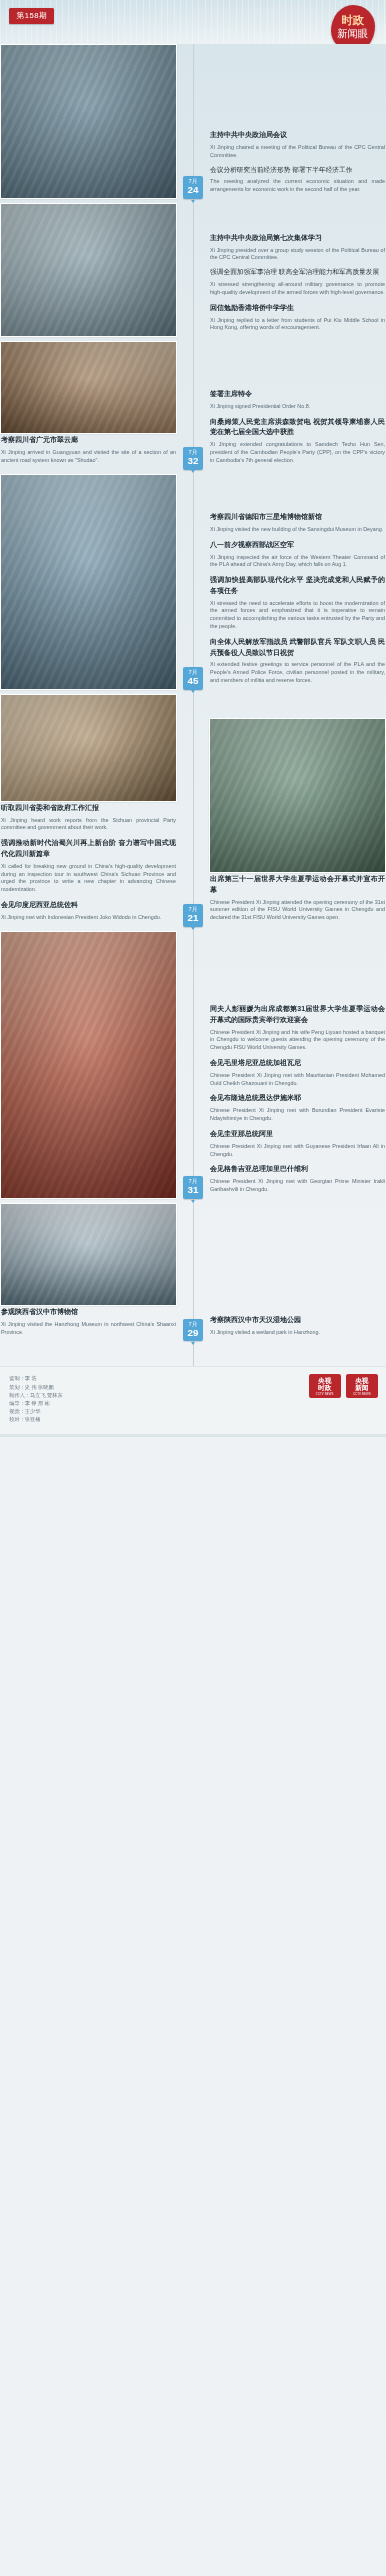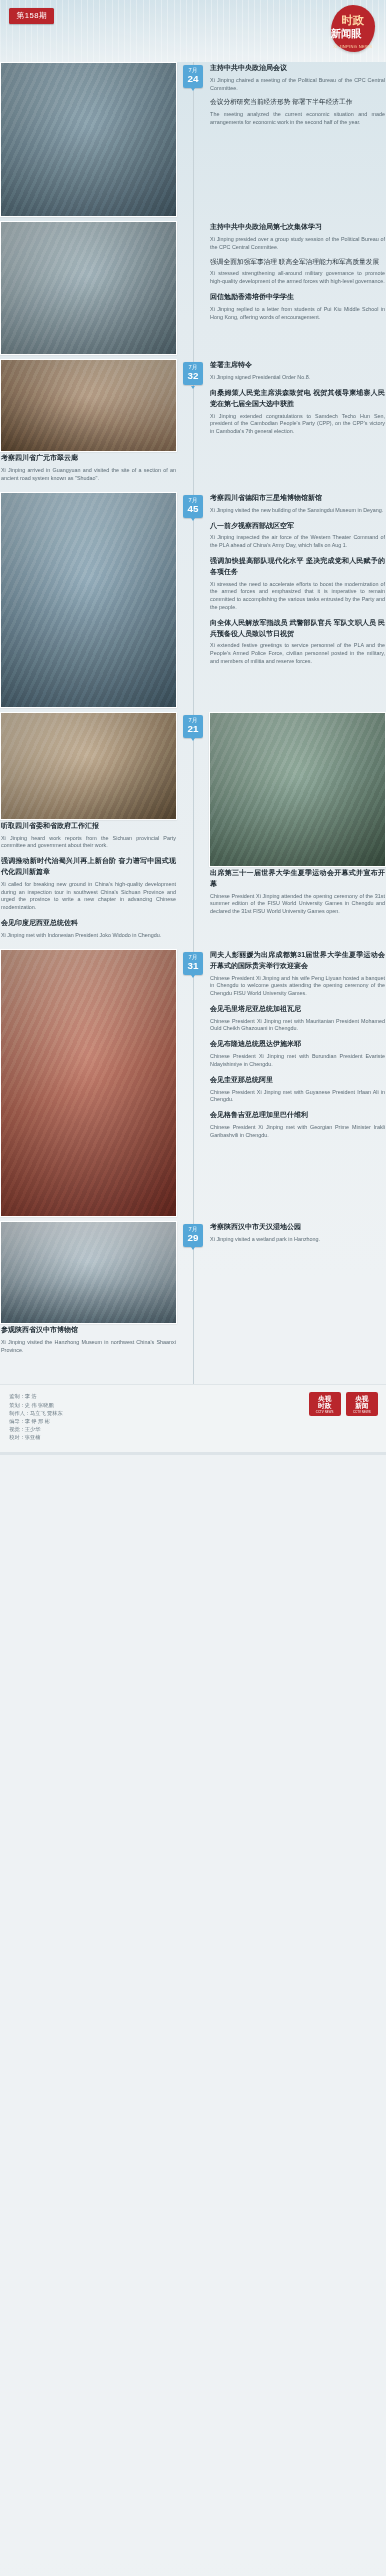--- a/index.html
+++ b/index.html
@@ -12,21 +12,21 @@
   .page{
     position:relative;
     width:386px;
     min-height:3196px;
     background:linear-gradient(180deg,#d6e4ea 0%,#e3ebef 10%,#eef2f4 40%,#eef2f4 80%,#e6eef2 100%);
     overflow:hidden;
   }
   
   .header{
     position:relative;
-    height:62px;
+    height:44px;
     background:linear-gradient(90deg,#cfe0e8 0%,#e7eef2 45%,#f3f6f7 100%);
     overflow:hidden;
   }
   .header-pattern{
     position:absolute;inset:0;
     background:
       repeating-linear-gradient(90deg,rgba(255,255,255,.35) 0 1px,rgba(255,255,255,0) 1px 6.2px),
       linear-gradient(180deg,#cfe1e9,#eef3f5);
     opacity:.8;
   }
@@ -50,21 +50,21 @@
     border-radius:50% 50% 46% 54%/55% 45% 55% 45%;
     box-shadow:0 1px 2.6px rgba(0,0,0,.22);
   }
   .logo .l1{
     position:absolute;left:0;right:0;top:10.3px;
     text-align:center;color:#ffd9a8;font-size:11.3px;font-weight:bold;line-height:1;
     font-family:"Liberation Serif","DejaVu Serif",serif;
   }
   .logo .l2{
     position:absolute;left:0;right:0;top:24px;
-    color:#fff;font-size:10.3px;font-weight:bold;line-height:1;
+    text-align:center;color:#fff;font-size:10.3px;font-weight:normal;line-height:1;
     font-family:"Liberation Serif","DejaVu Serif",serif;
   }
   .logo .l3{
     position:absolute;left:0;right:0;bottom:3.1px;
     text-align:center;color:#ffd9a8;font-size:4.1px;letter-spacing:0.3px;
   }
 
   
   .timeline{
     position:relative;
@@ -73,21 +73,21 @@
   .axis{
     position:absolute;
     left:193px;
     top:0;bottom:0;
     width:1px;
     background:#c6d2d8;
   }
   .row{
     position:relative;
     display:flex;
-    align-items:flex-start;
+    align-items:flex-end;
     margin-bottom:4.1px;
   }
   .col-left{
     width:181px;
     padding-right:4.1px;
     box-sizing:border-box;
   }
   .col-mid{
     width:24px;
     display:flex;

